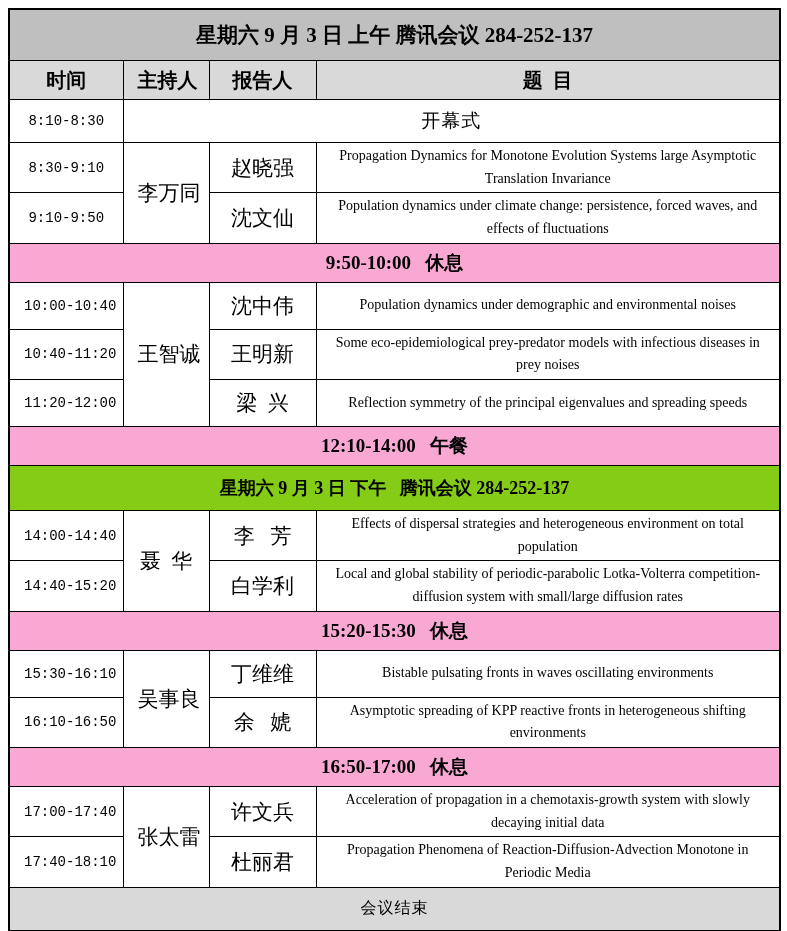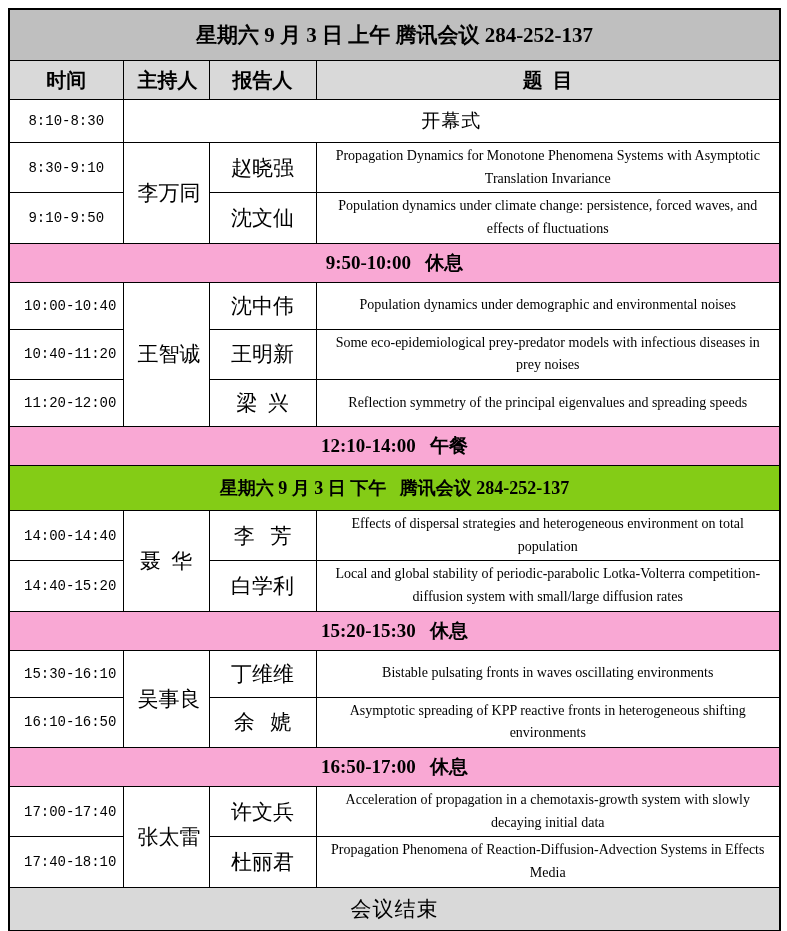--- a/index.html
+++ b/index.html
@@ -81,21 +81,21 @@
   tr.break td {
     background: #f9a8d4;
     height: 34px;
     font-weight: bold;
     font-size: 19px;
     white-space: pre;
   }
   tr.end td {
     background: #d9d9d9;
     height: 38px;
-    font-size: 21px;
+    font-size: 16px;
     letter-spacing: 1px;
   }
 </style>
 </head>
 <body>
 
 <div class="sheet">
   <table class="schedule">
     <colgroup>
       <col style="width:114px">
@@ -114,21 +114,21 @@
           <td>题  目</td>
         </tr>
         <tr class="event">
           <td class="time-cell">8:10-8:30</td>
           <td class="event-cell" colspan="3">开幕式</td>
         </tr>
         <tr class="talk">
           <td class="time-cell">8:30-9:10</td>
           <td class="chair-cell" rowspan="2">李万同</td>
           <td class="speaker-cell">赵晓强</td>
-          <td class="title-cell">Propagation Dynamics for Monotone Phenomena Systems with Asymptotic Translation Invariance</td>
+          <td class="title-cell">Propagation Dynamics for Monotone Evolution Systems large Asymptotic Translation Invariance</td>
         </tr>
         <tr class="talk">
           <td class="time-cell">9:10-9:50</td>
           <td class="speaker-cell">沈文仙</td>
           <td class="title-cell">Population dynamics under climate change: persistence, forced waves, and effects of fluctuations</td>
         </tr>
         <tr class="break">
           <td colspan="4">9:50-10:00   休息</td>
         </tr>
         <tr class="talk">
@@ -183,20 +183,20 @@
         </tr>
         <tr class="talk">
           <td class="time-cell">17:00-17:40</td>
           <td class="chair-cell" rowspan="2">张太雷</td>
           <td class="speaker-cell">许文兵</td>
           <td class="title-cell">Acceleration of propagation in a chemotaxis-growth system with slowly decaying initial data</td>
         </tr>
         <tr class="talk">
           <td class="time-cell">17:40-18:10</td>
           <td class="speaker-cell">杜丽君</td>
-          <td class="title-cell">Propagation Phenomena of Reaction-Diffusion-Advection Systems in Effects Media</td>
+          <td class="title-cell">Propagation Phenomena of Reaction-Diffusion-Advection Monotone in Periodic Media</td>
         </tr>
         <tr class="end">
           <td colspan="4">会议结束</td>
         </tr>
       </tbody>
   </table>
 </div>
 
 </body></html>

